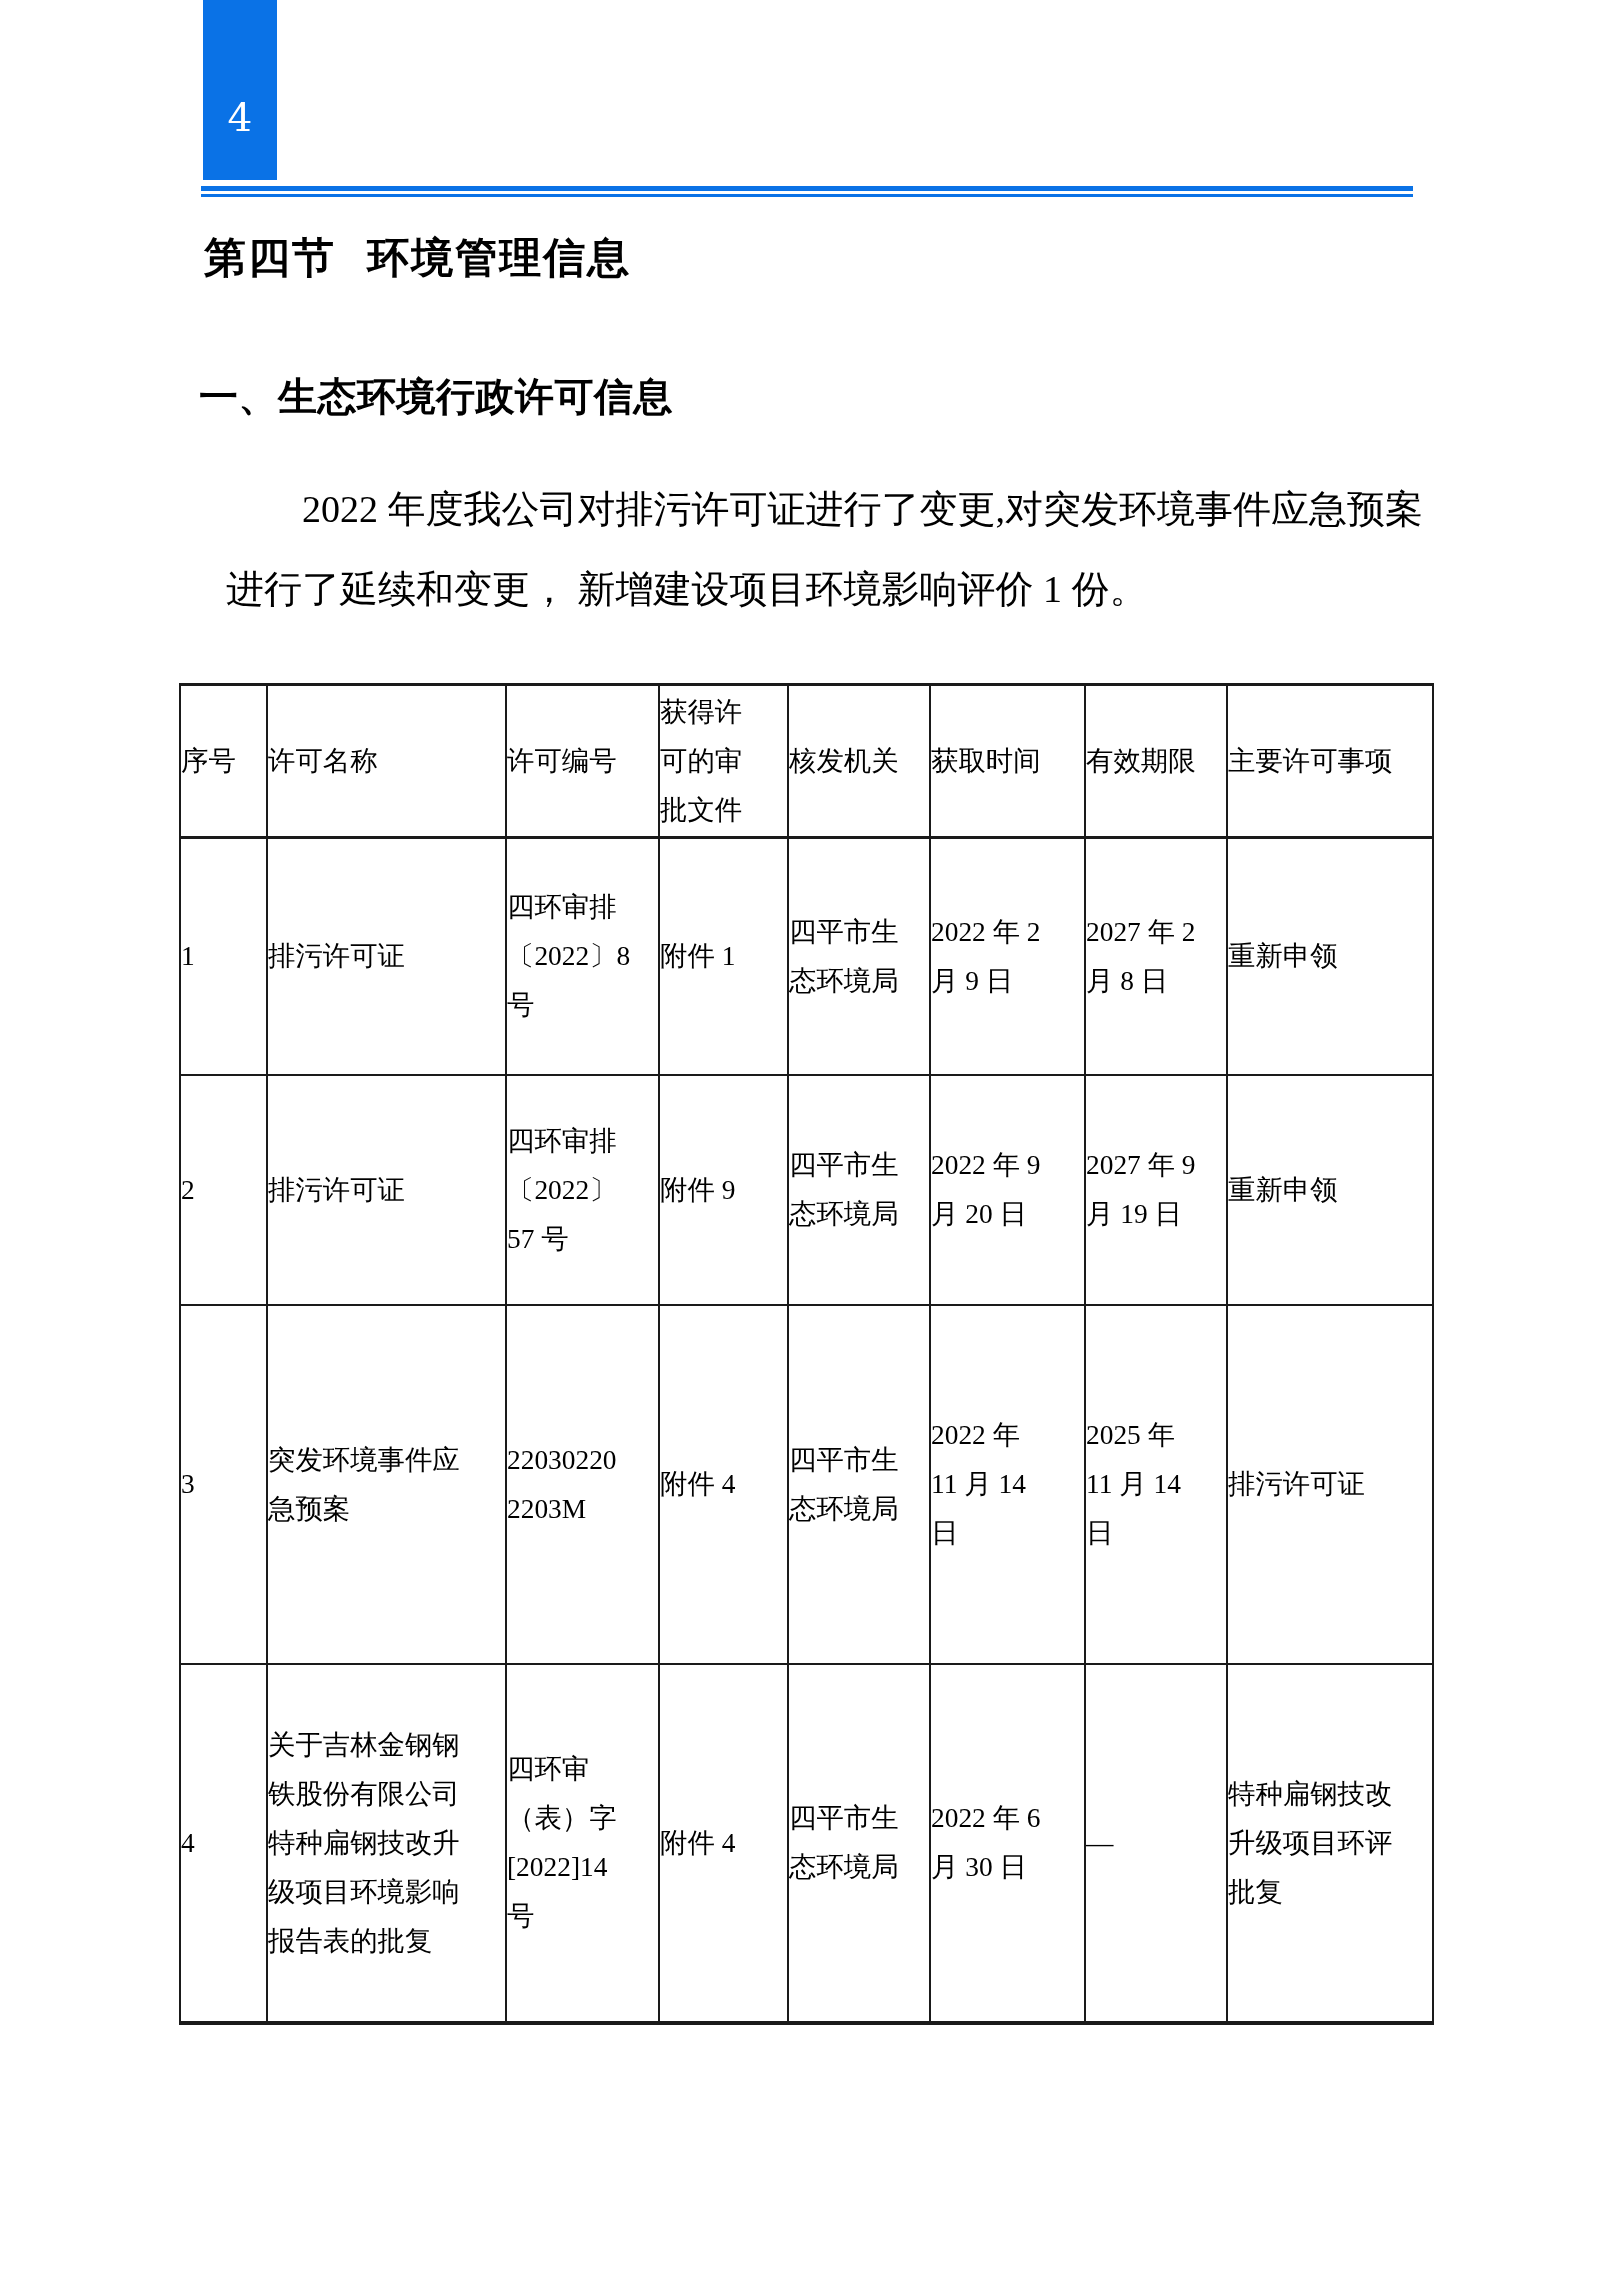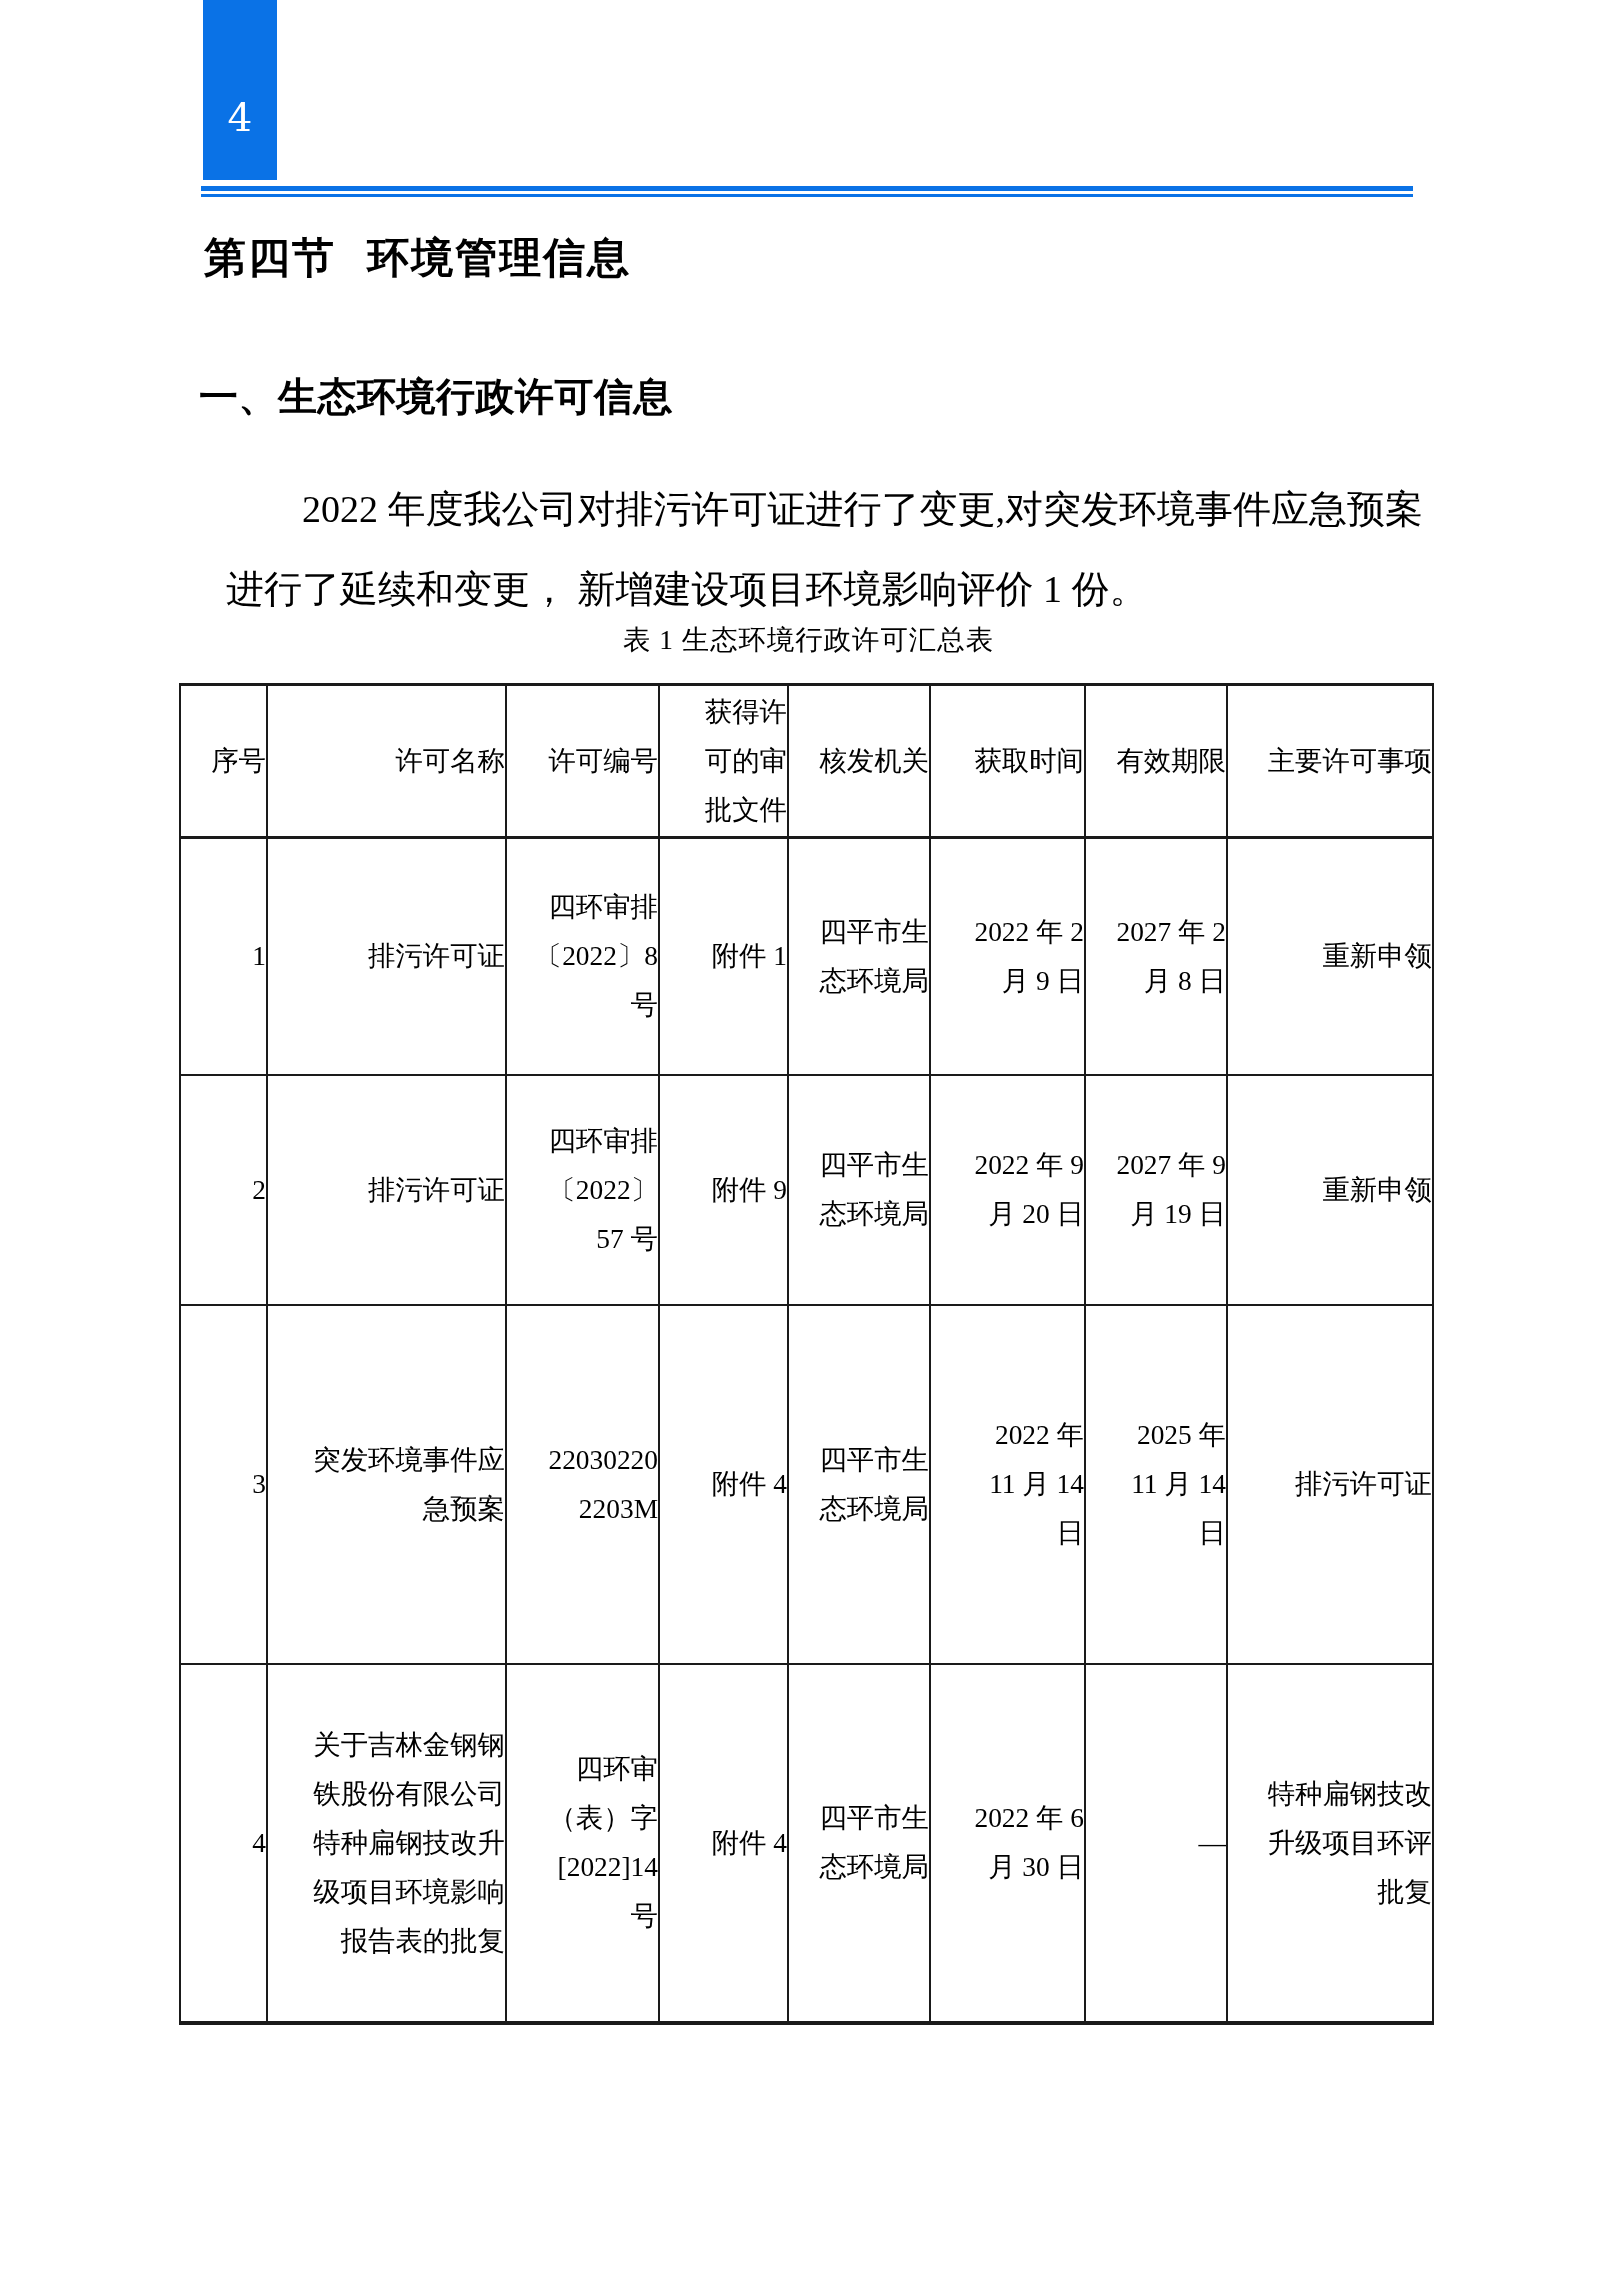--- a/index.html
+++ b/index.html
@@ -64,21 +64,21 @@
     border-top:3.9px solid #1a1a1a;
     border-bottom:4.9px solid #1a1a1a;
     border-left:2.9px solid #1a1a1a;
     border-right:2.9px solid #1a1a1a;
   }
   table.permits td{
     border-left:2px solid #1a1a1a;
     border-right:2px solid #1a1a1a;
     border-top:2.9px solid #1a1a1a;
     border-bottom:2.9px solid #1a1a1a;
-    text-align:right;vertical-align:middle;
+    text-align:left;vertical-align:middle;
     padding:0;
     line-height:49px;
     white-space:pre-line;
     overflow:hidden;
   }
   tr.hdr td{height:150px;line-height:49px;border-bottom:3.9px solid #1a1a1a;}
   tr.r1 td{height:235px;}
   tr.r2 td{height:228px;}
   tr.r3 td{height:357px;}
   tr.r4 td{height:356px;}
@@ -95,21 +95,20 @@
 
   <div class="rule-a accent-bg" style="background: rgb(10, 114, 230);"></div>
   <div class="rule-b accent-bg" style="background: rgb(10, 114, 230);"></div>
 
   <div class="h1">第四节 环境管理信息</div>
   <div class="h2">一、生态环境行政许可信息</div>
 
   <div class="para">2022 年度我公司对排污许可证进行了变更,对突发环境事件应急预案
 进行了延续和变更， 新增建设项目环境影响评价 1 份。</div>
 
-  <div class="tbl-caption">表 1 生态环境行政许可汇总表</div>
 
   <table class="permits">
     <colgroup>
       <col style="width:87px">
         <col style="width:239px">
         <col style="width:153px">
         <col style="width:129px">
       <col style="width:142px">
         <col style="width:155px">
         <col style="width:142px">

